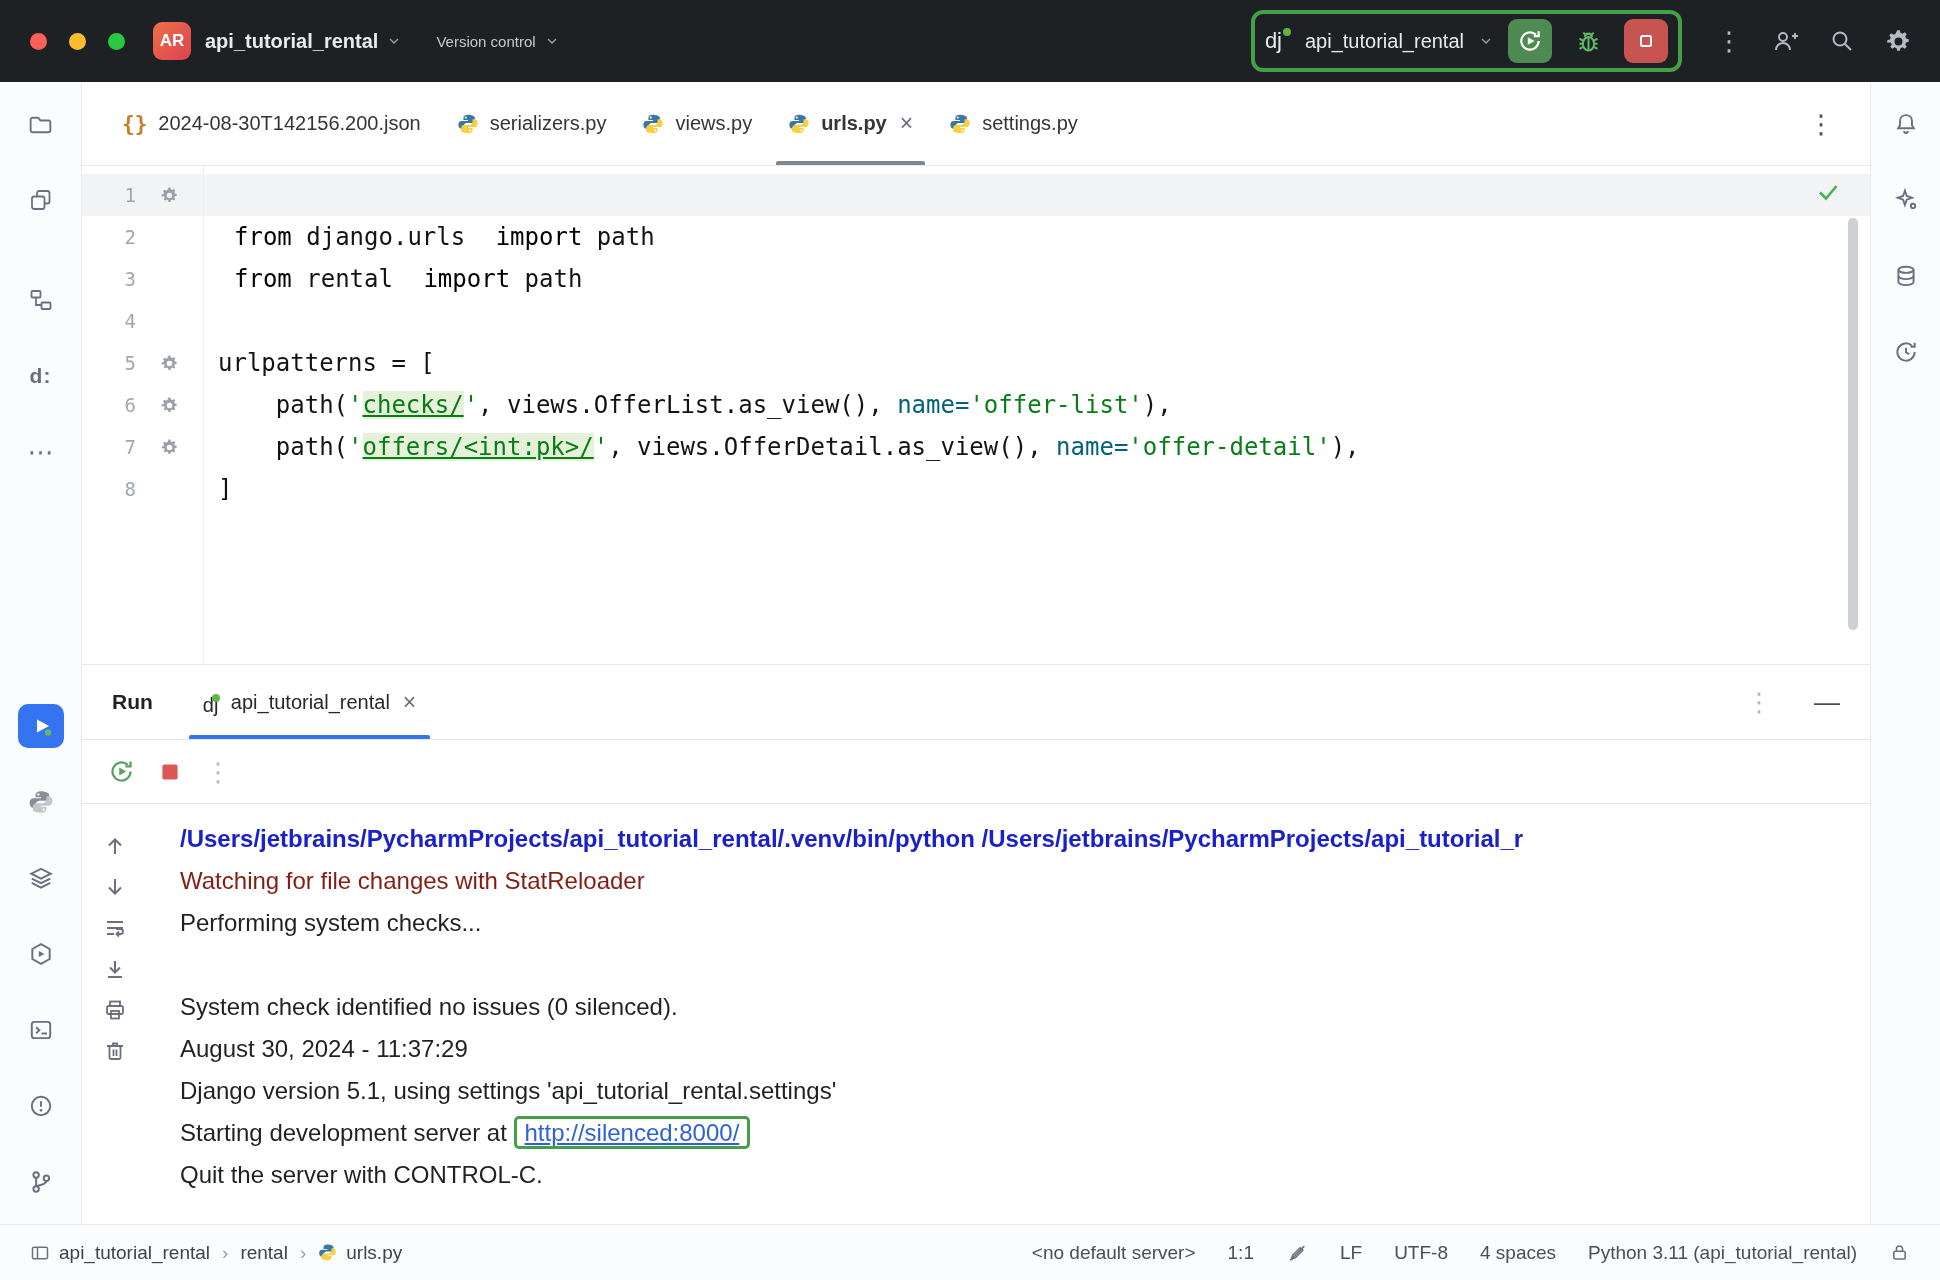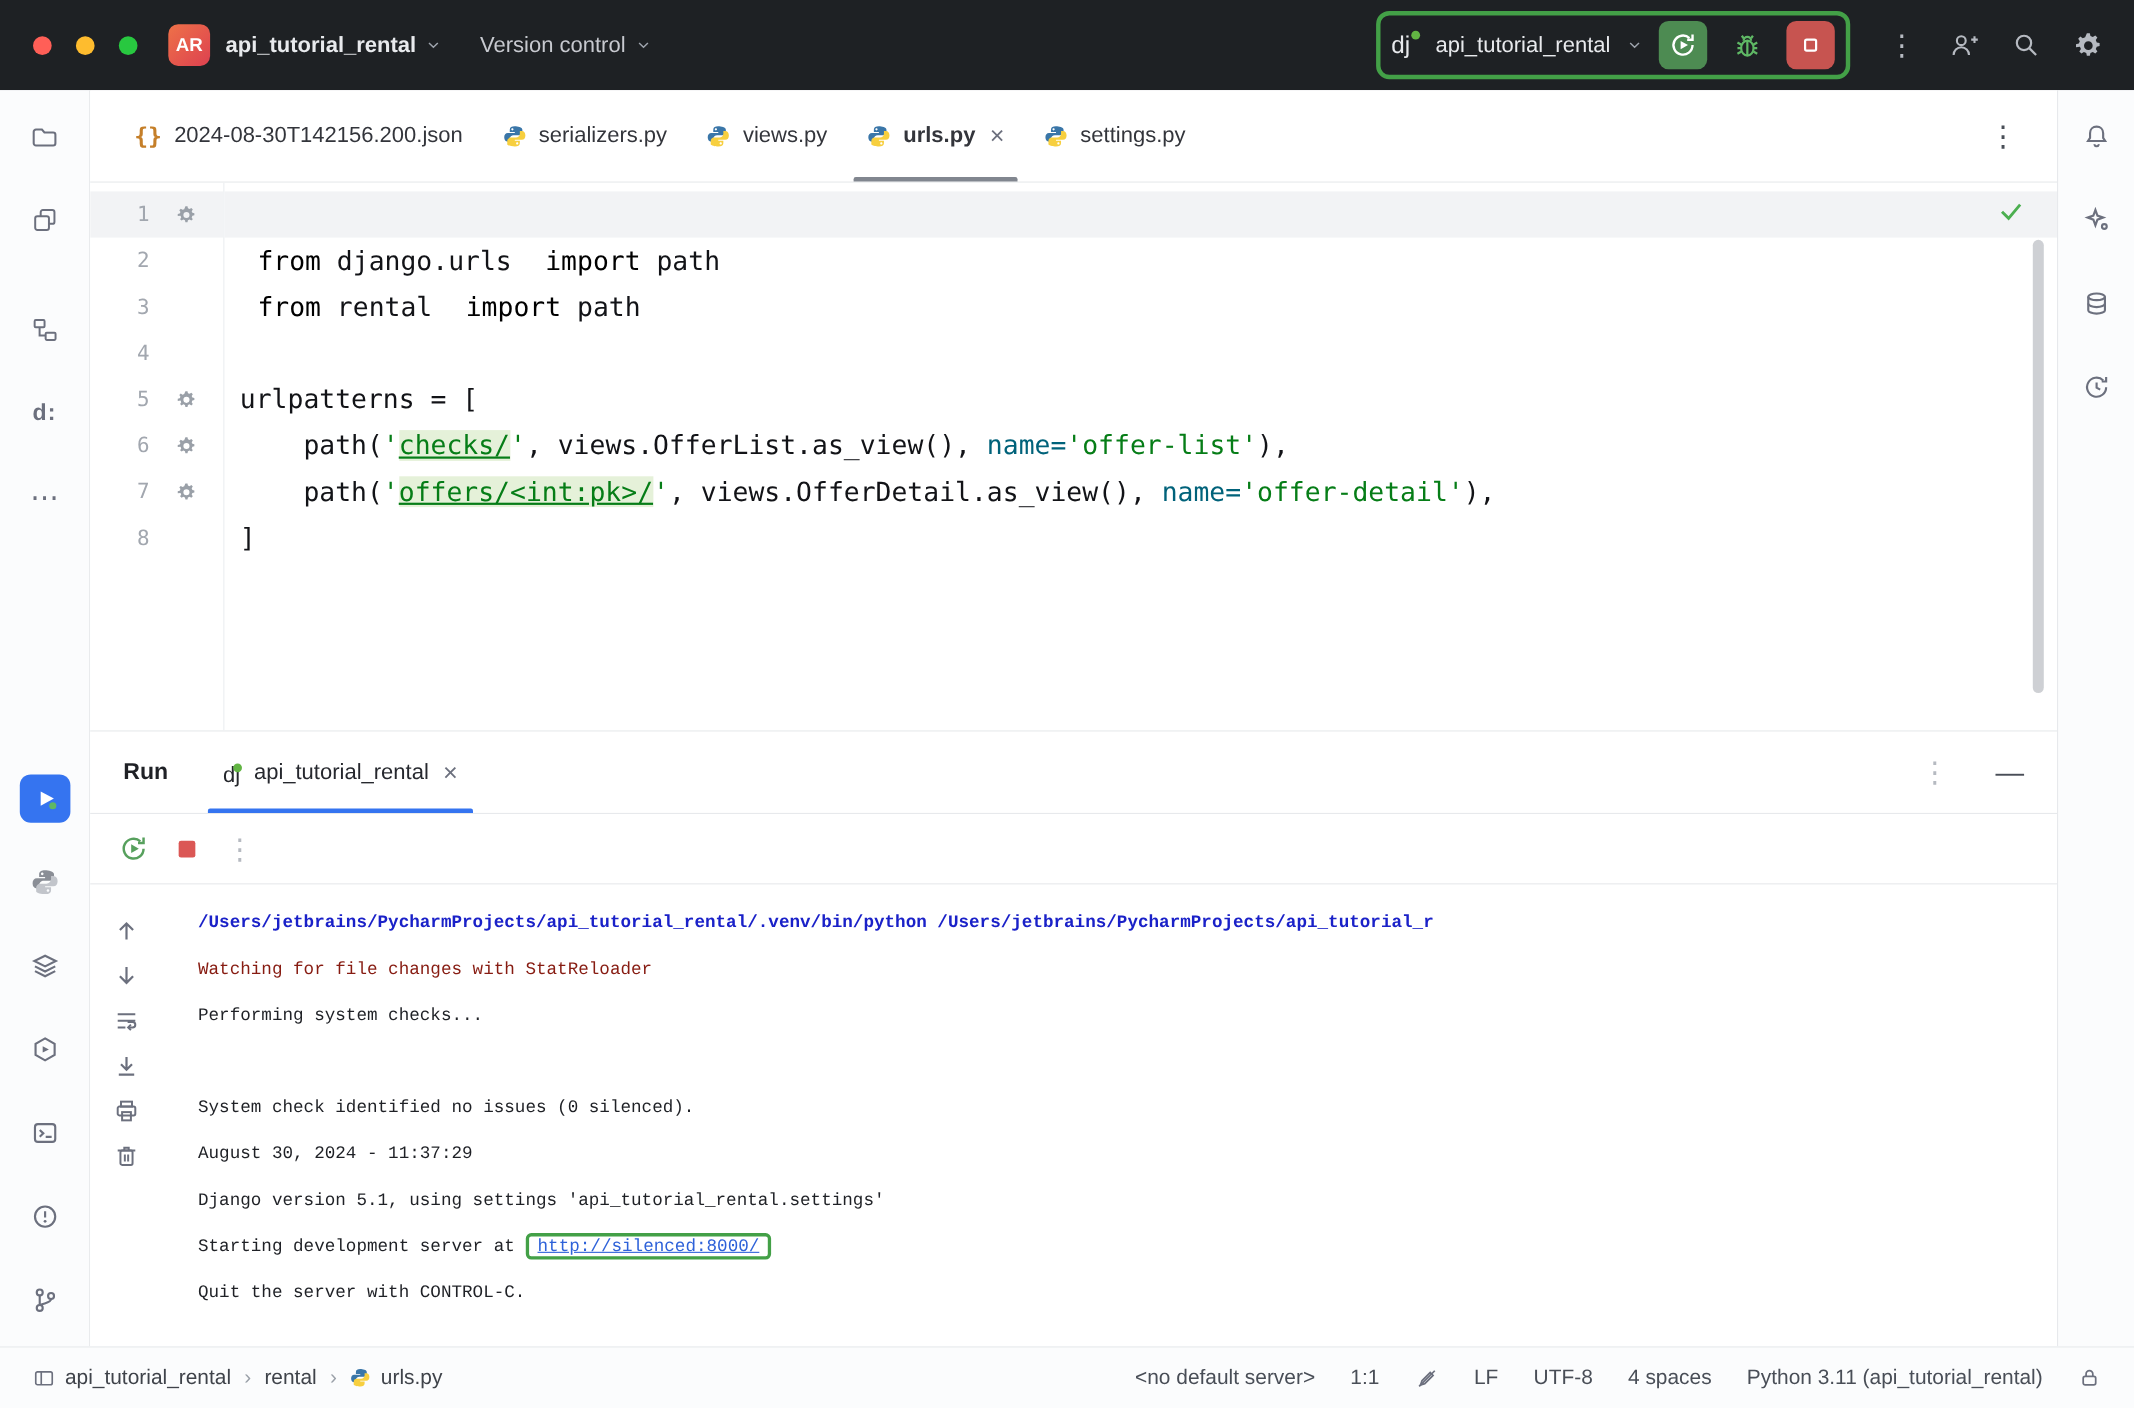--- a/index.html
+++ b/index.html
@@ -11,21 +11,21 @@
   
   .titlebar { flex:0 0 82px; background:#1e2124; display:flex; align-items:center;
               padding:0 28px 0 30px; color:#dfe1e5; }
   .lights { display:flex; gap:22px; margin-right:28px; }
   .light { width:17px; height:17px; border-radius:50%; }
   .light.red { background:#ff5f57; } .light.yellow { background:#febc2e; } .light.green { background:#28c840; }
   .badge { width:38px; height:38px; border-radius:9px; background:linear-gradient(135deg,#ee7148,#dd4150);
            color:#fff; font-weight:700; font-size:17px; display:flex; align-items:center; justify-content:center; margin-right:14px; }
   .tb-item { display:flex; align-items:center; gap:8px; cursor:default; }
   .tb-name { font-weight:600; font-size:20px; color:#e8eaed; }
-  .vc { color:#c7c9cf; font-size:20px; margin-left:34px; }
+  .vc { color:#c7c9cf; font-size:15px; margin-left:34px; }
   .spacer { flex:1; }
   .runconfig { display:flex; align-items:center; gap:14px; border:4px solid #43a047; border-radius:12px; padding:5px 10px; }
   .rc-name { color:#e8eaed; font-size:20px; }
   .tile { width:44px; height:44px; border-radius:9px; display:flex; align-items:center; justify-content:center; }
   .tile.run { background:#4d8b52; }
   .tile.stop { background:#c75450; }
   .tb-icons { display:flex; align-items:center; gap:30px; margin-left:34px; color:#b6bac1; }
   .kebab { font-size:26px; color:#b6bac1; line-height:1; }
   .dj { position:relative; font-weight:400; font-size:22px; padding-right:9px; font-family:"Liberation Sans",sans-serif; }
   .dj .dot { position:absolute; top:0; right:0; width:8px; height:8px; border-radius:50%; background:#62b543; }
@@ -74,21 +74,21 @@
   
   .run-header { flex:0 0 76px; display:flex; align-items:stretch; border-top:1px solid #e7e9ec; border-bottom:1px solid #e7e9ec; padding:0 30px; }
   .run-title { align-self:center; font-weight:700; font-size:21px; margin-right:34px; color:#1f2126; }
   .run-tab { display:flex; align-items:center; gap:11px; padding:0 16px; position:relative; font-size:20px; color:#26282e; }
   .run-tab::after { content:""; position:absolute; left:2px; right:2px; bottom:0; height:4px; border-radius:2px 2px 0 0; background:#3574f0; }
   .run-header-end { margin-left:auto; display:flex; gap:42px; align-items:center; color:#494e57; }
   .minimize { font-size:26px; color:#494e57; }
   .run-toolbar { flex:0 0 64px; display:flex; align-items:center; gap:22px; padding:0 26px; border-bottom:1px solid #e7e9ec; color:#494e57; }
   .console { flex:1; display:flex; min-height:0; }
   .con-strip { width:66px; flex:0 0 66px; display:flex; flex-direction:column; align-items:center; padding-top:30px; gap:17px; color:#6c707e; }
-  .con-out { flex:1; min-width:0; overflow:hidden; font-family:Liberation Mono, monospace; font-size:16px; padding:14px 0 0 32px; color:#1f2126; }
+  .con-out { flex:1; min-width:0; overflow:hidden; font-family:Liberation Sans, sans-serif; font-size:24px; padding:14px 0 0 32px; color:#1f2126; }
   .con-line { height:42px; line-height:42px; white-space:pre; }
   .cmd { color:#1a21c8; font-weight:700; }
   .err { color:#871c12;margin-top:20px; }
   .link { color:#2e62d9; text-decoration:underline; border:3px solid #43a047; border-radius:5px; padding:0 8px; }
 
   
   .statusbar { flex:0 0 56px; border-top:1px solid #e7e9ec; background:#fbfcfd; display:flex; align-items:center; padding:0 30px; font-size:19px; color:#3f434a; }
   .crumbs { display:flex; align-items:center; gap:9px; }
   .crumb-sep { color:#9aa0a8; padding:0 3px; }
   .sb-right { margin-left:auto; display:flex; align-items:center; gap:32px; color:#494e57; }

